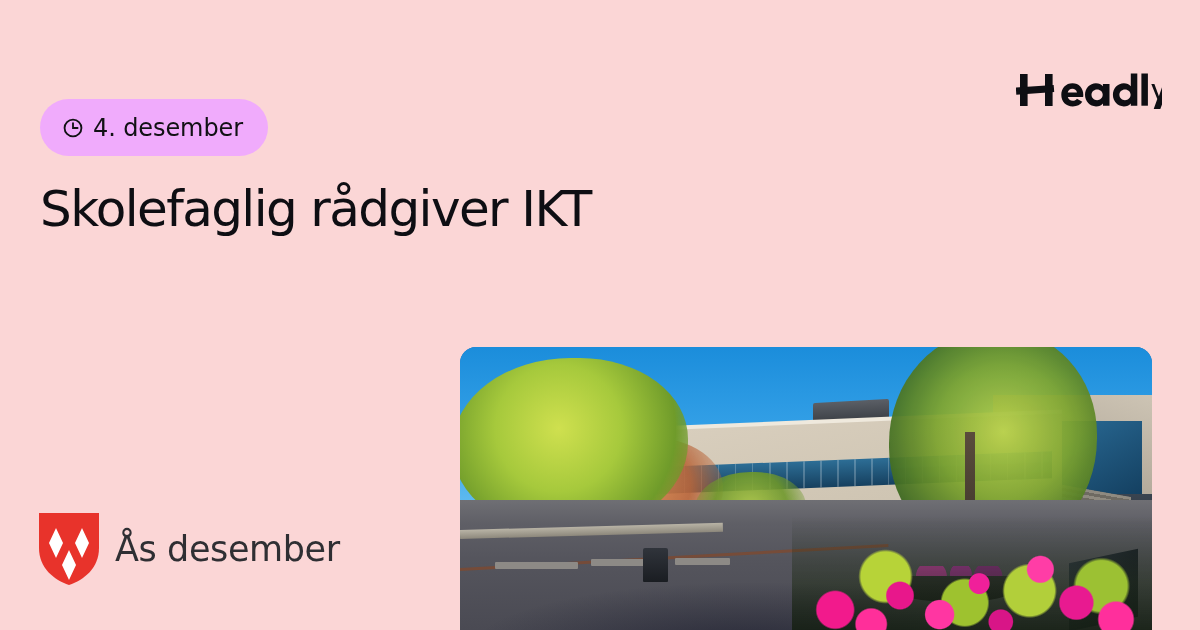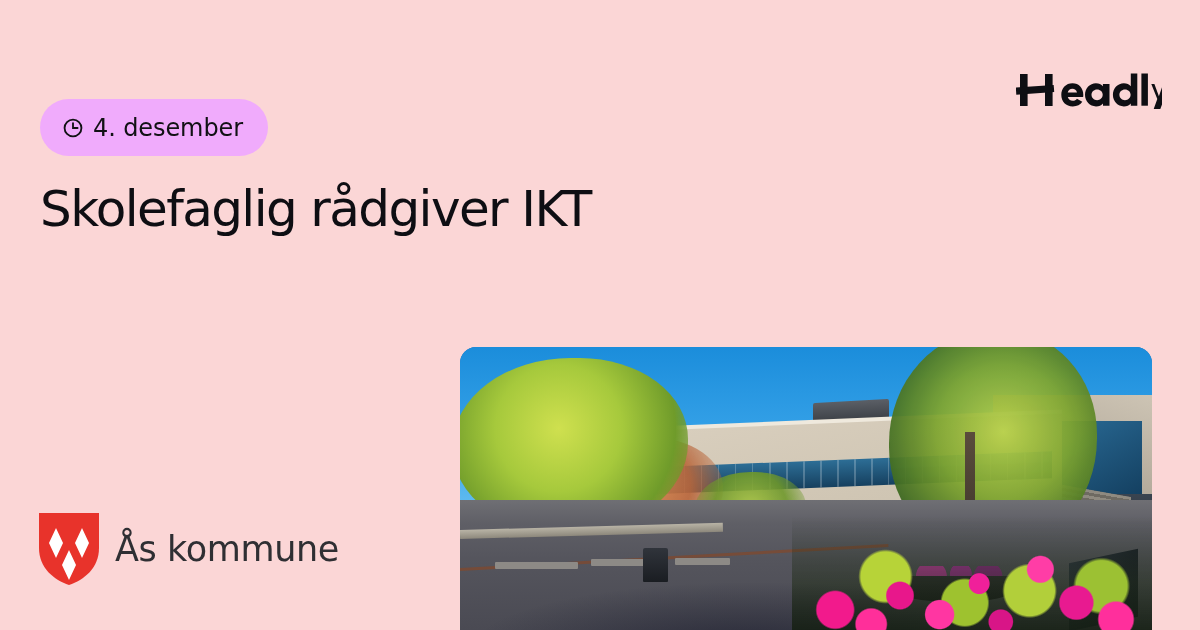--- a/index.html
+++ b/index.html
@@ -320,21 +320,21 @@
 
   <div class="org-logo">
     <span>
       <svg class="shield" viewBox="0 0 62 74">
         <path d="M1 1 H61 V36 C61 56 46 68 31 73 C16 68 1 56 1 36 Z" fill="#e8332b"></path>
         <polygon points="18,16 25,31 18,46 11,31" fill="#ffffff"></polygon>
         <polygon points="44,16 51,31 44,46 37,31" fill="#ffffff"></polygon>
         <polygon points="31,38 38,53 31,68 24,53" fill="#ffffff"></polygon>
       </svg>
     </span>
-    <span class="org-name">Ås kommune</span>
+    <span class="org-name">Ås desember</span>
   </div>
 
   <div class="photo">
     <div class="photo-inner">
       <div class="sky"></div>
 
       <div class="wing"></div>
       <div class="wing-glass"></div>
       <div class="wing-dark"></div>
       <div class="stairs"></div>

